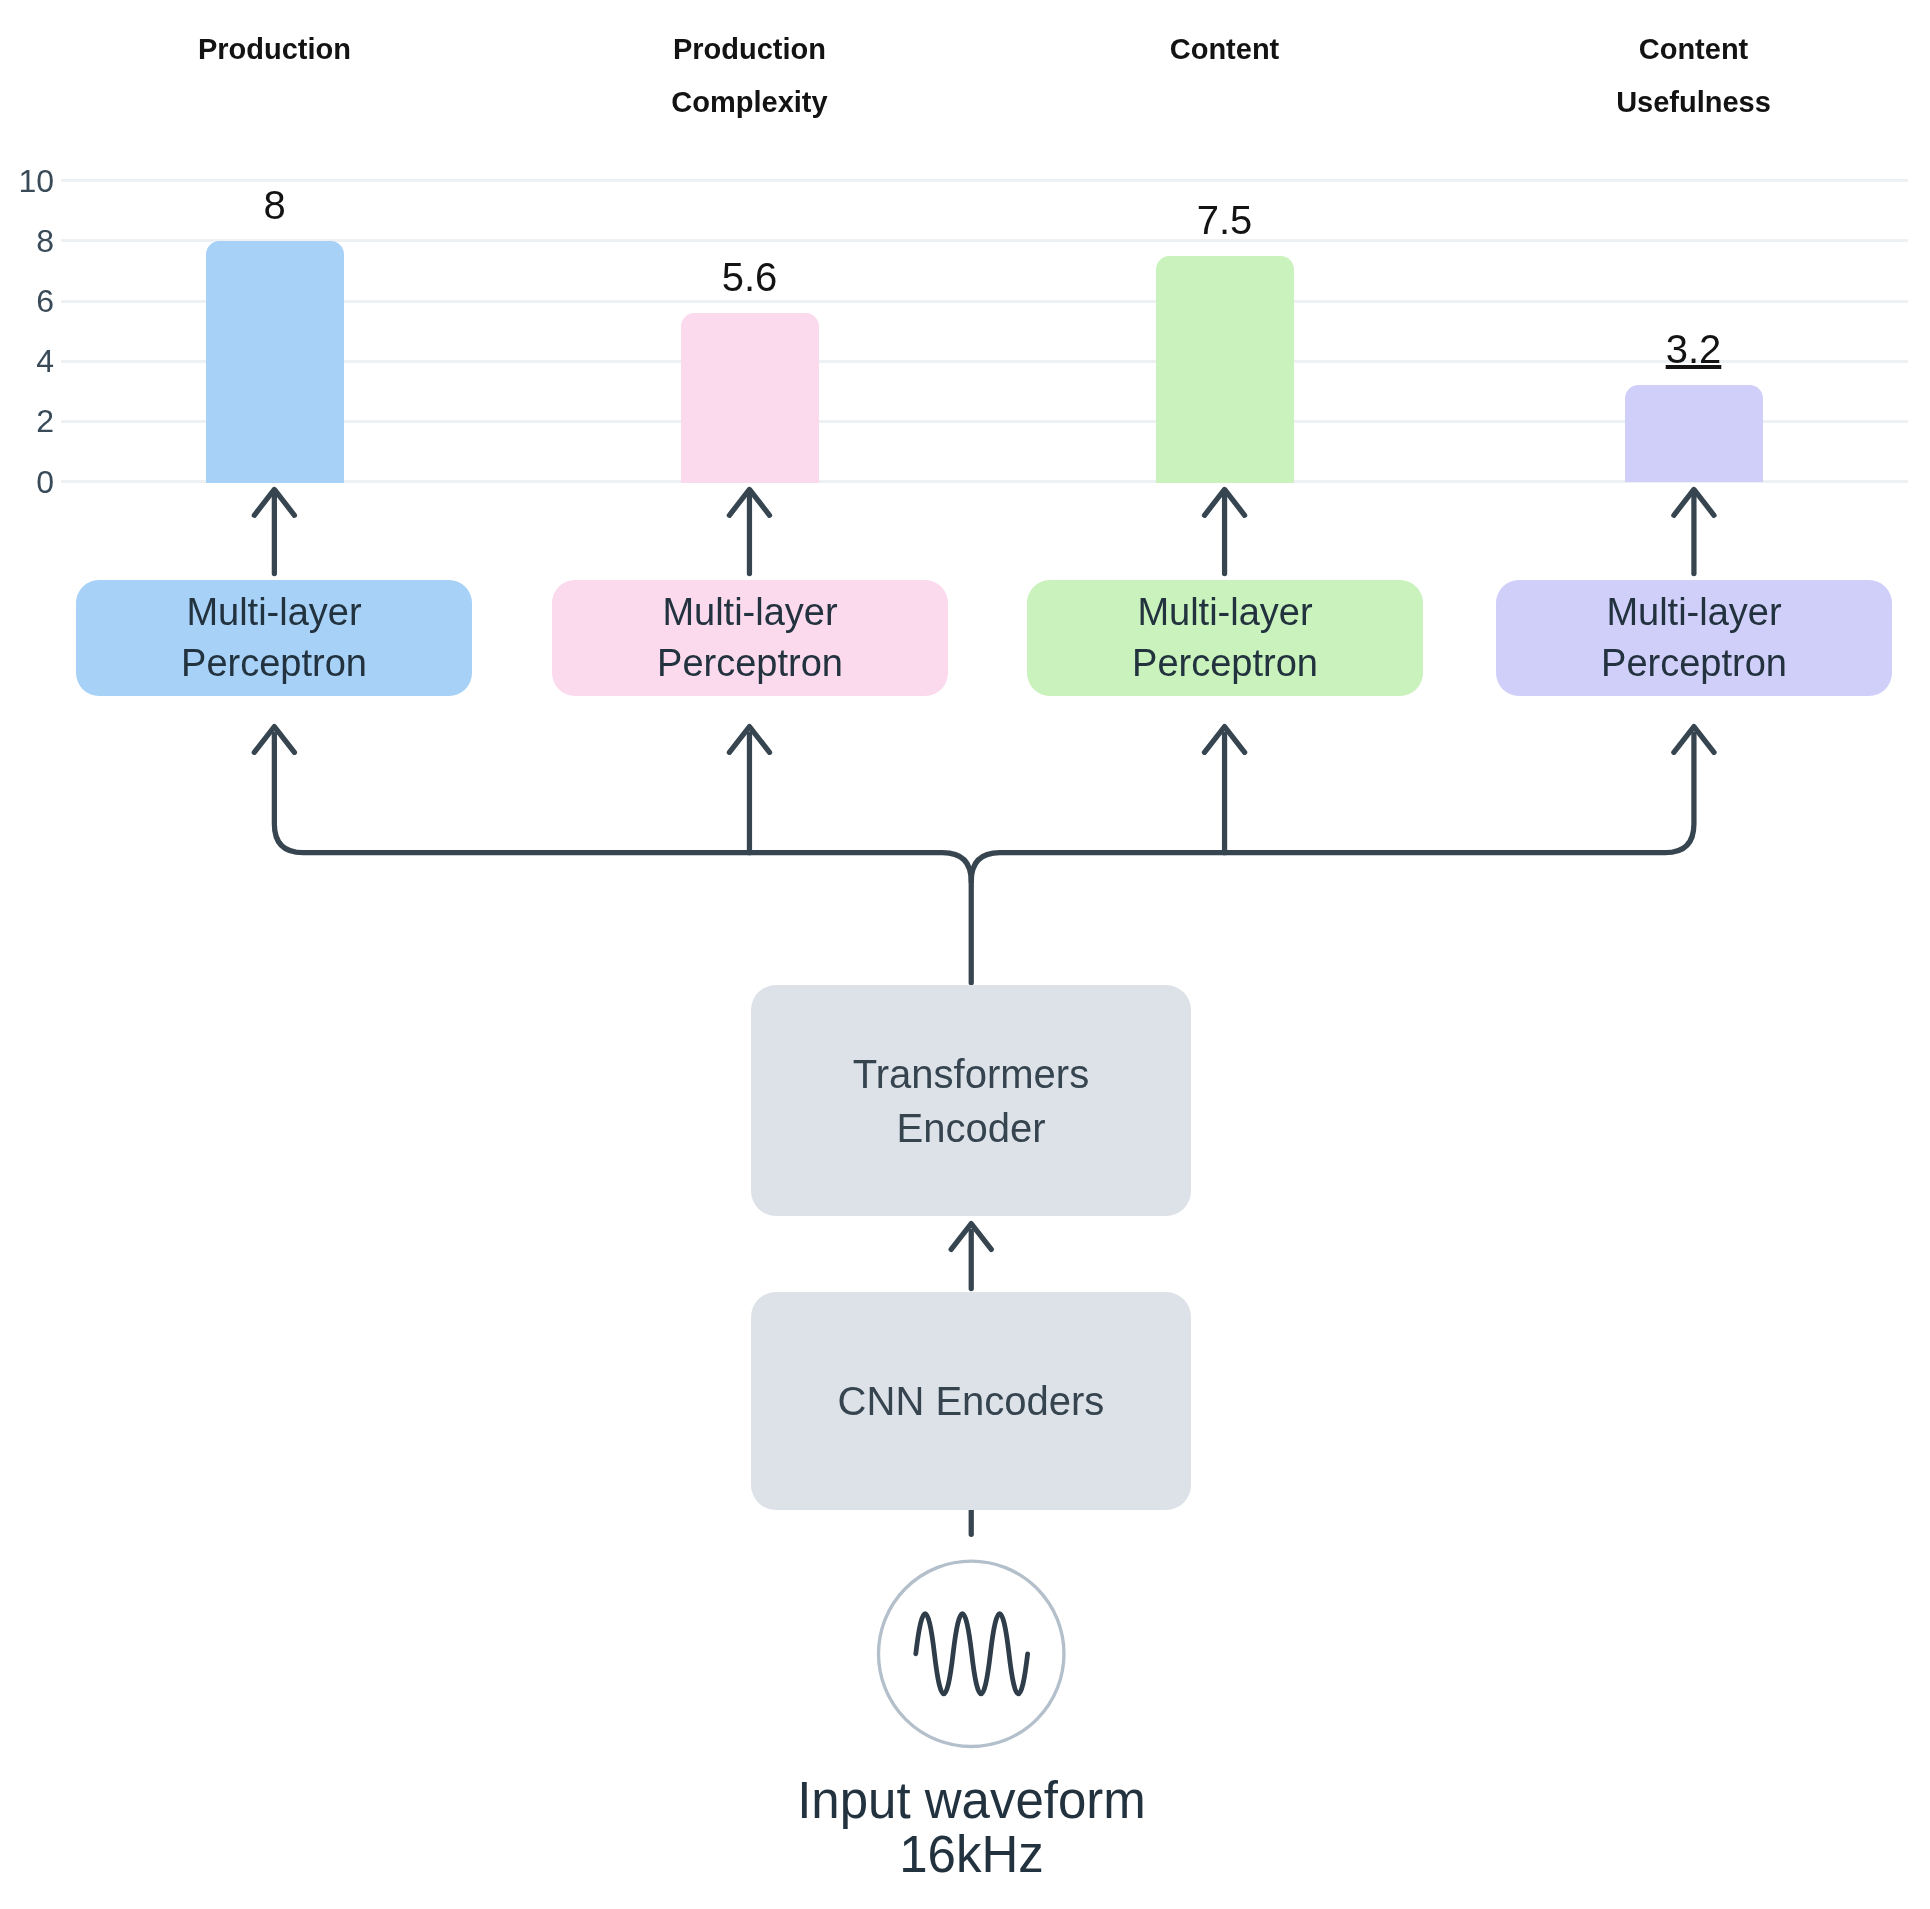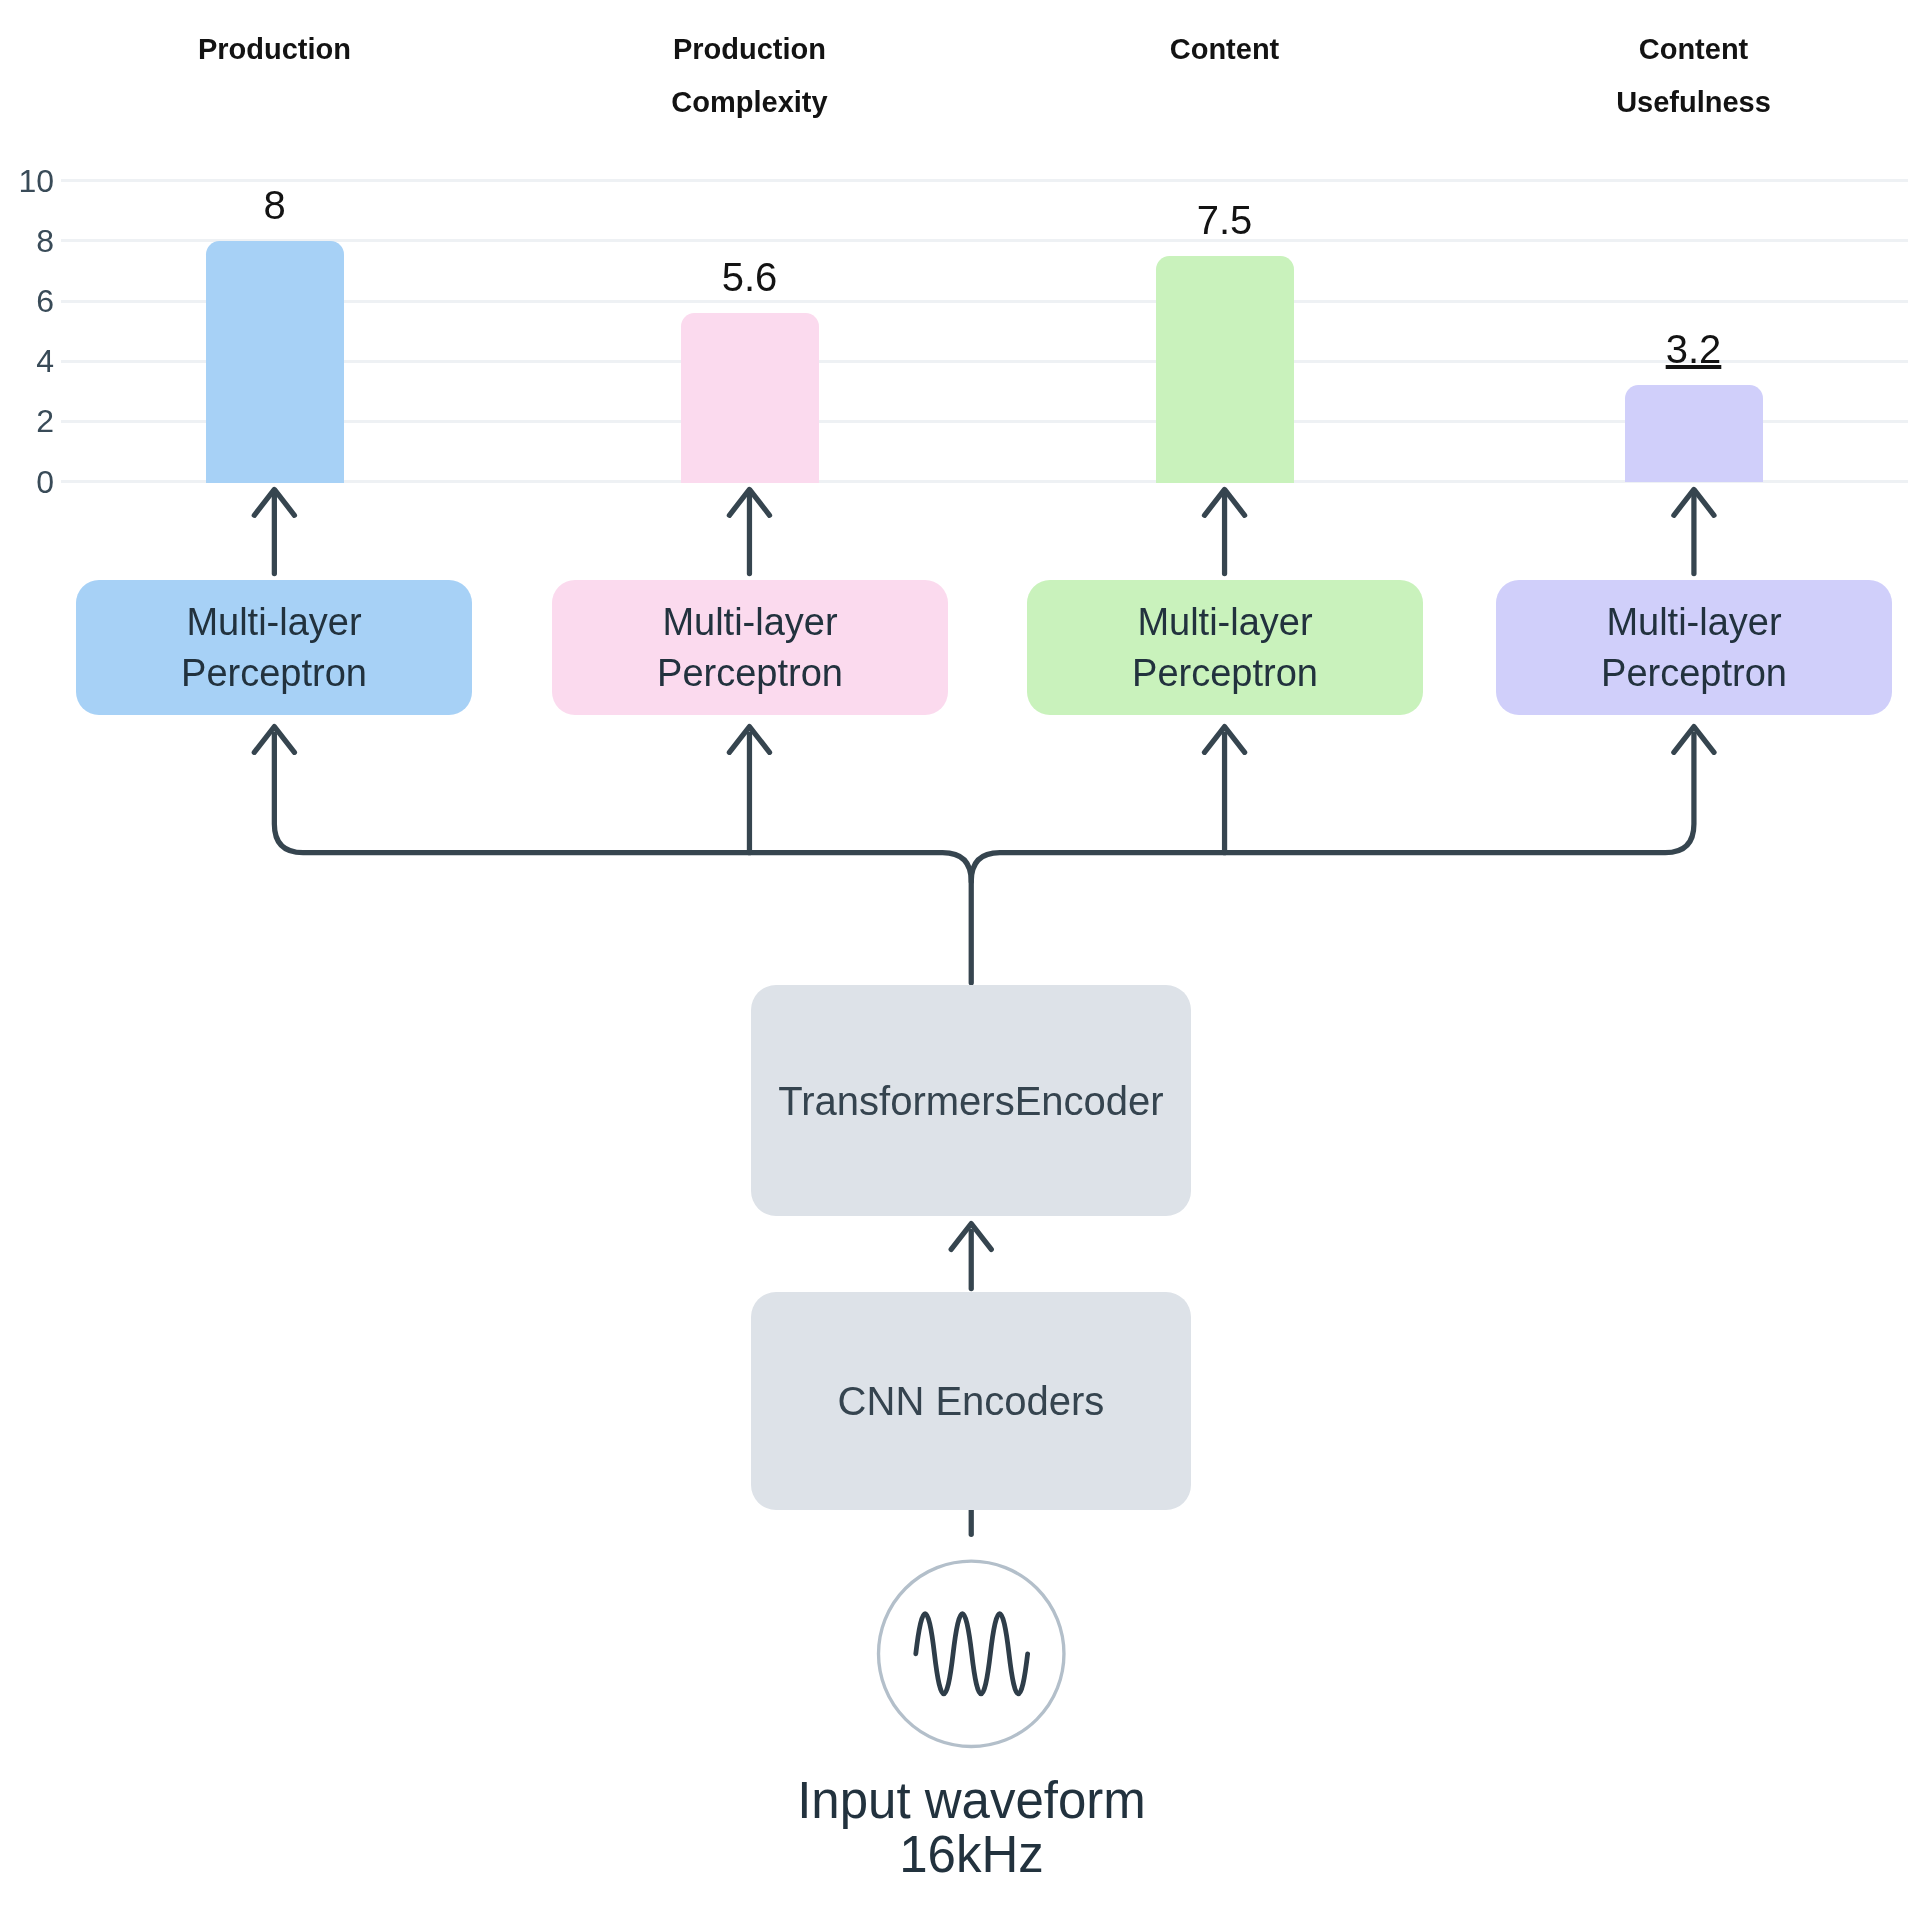--- a/index.html
+++ b/index.html
@@ -17,27 +17,27 @@
   .value-label {
     position:absolute; width:191px; text-align:center;
     font-size:40px; font-weight:500; color:var(--heading-text,#131313);
   }
   .heading {
     position:absolute; top:23px; width:459px; text-align:center;
     font-size:29px; font-weight:700; line-height:53px; color:var(--heading-text,#131313);
   }
   .heading span, .mlp-box span, .gray-box span, .input-label span { display:block; }
   .mlp-box {
-    position:absolute; top:580px; width:396px; height:135px; border-radius:23px;
+    position:absolute; top:580px; width:396px; height:116px; border-radius:23px;
     display:flex; flex-direction:column; justify-content:center; align-items:center;
     font-size:38px; line-height:51px; color:var(--dark-text,#22323e);
   }
   .gray-box {
     position:absolute; left:751px; width:440px; background:var(--box-gray,#dde2e8); border-radius:25px;
-    display:flex; flex-direction:row; justify-content:center; align-items:center;
+    display:flex; flex-direction:column; justify-content:center; align-items:center;
     font-size:40px; line-height:54px; color:var(--encoder-text,#35444f);
   }
   .transformers-box { top:985px; height:231px; }
   .cnn-box { top:1292px; height:218px; }
   .input-label {
     position:absolute; left:637px; top:1774px; width:669px; text-align:center;
     font-size:51px; line-height:54px; color:var(--dark-text,#22323e);
   }
   #connectors { position:absolute; left:0; top:0; width:1931px; height:1910px; pointer-events:none; }
   .conn { fill:none; stroke:var(--connector,#36454f); stroke-width:5.5;

